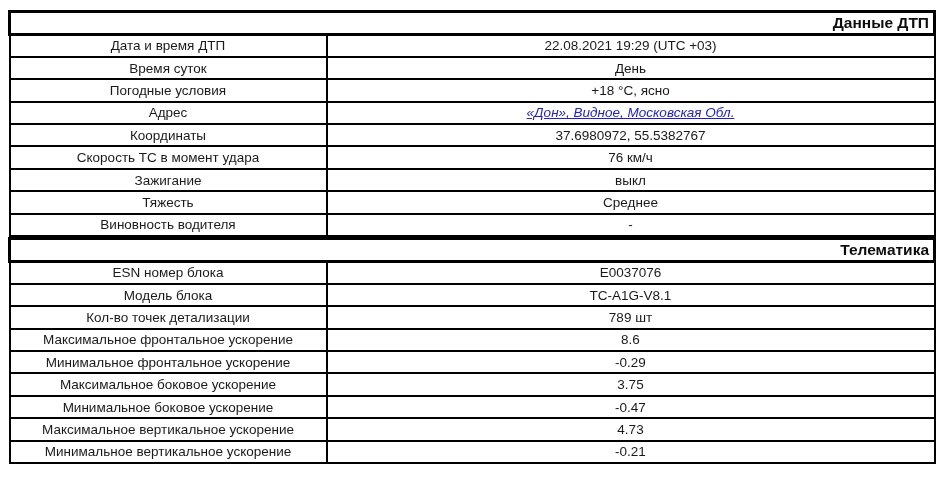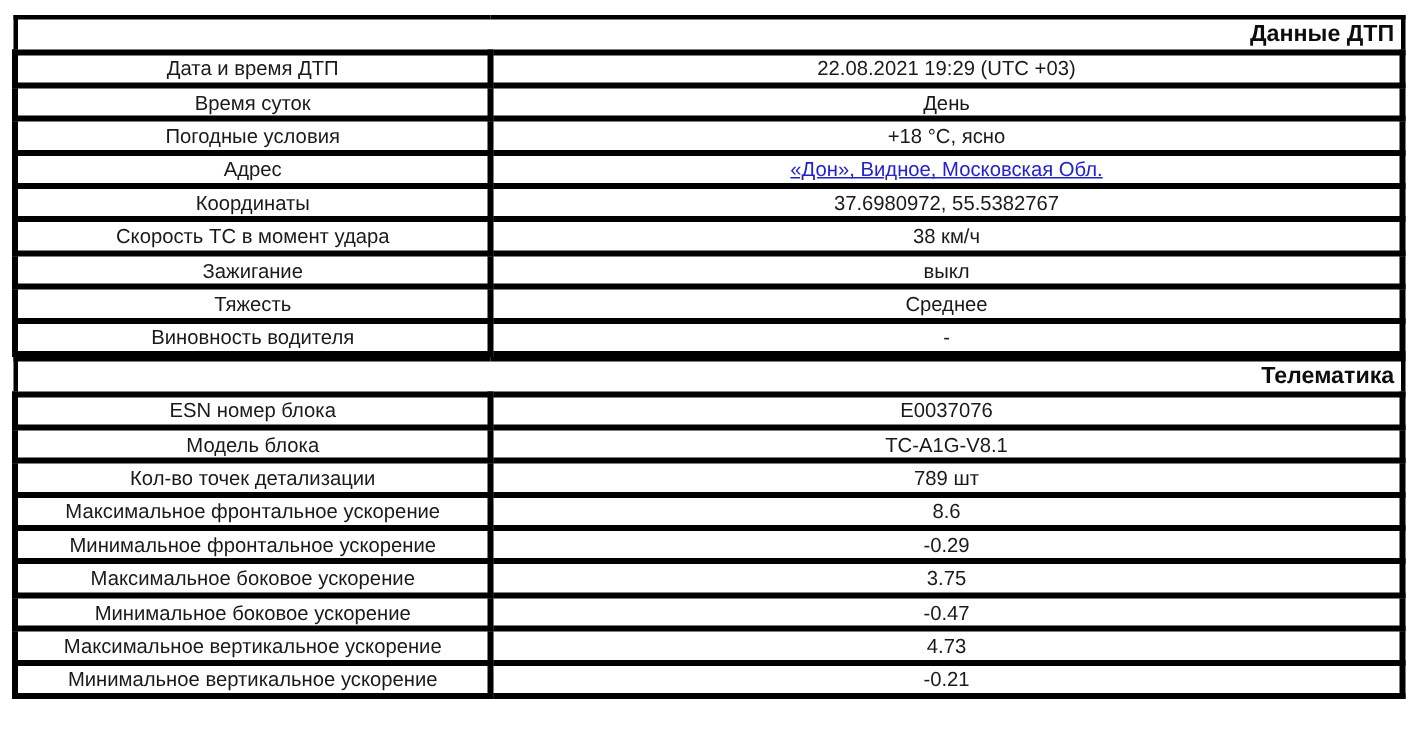--- a/index.html
+++ b/index.html
@@ -27,35 +27,36 @@
     border: 3px solid #000000;
     height: 23px;
     font-size: 15.5px;
     font-weight: bold;
     text-align: right;
     vertical-align: middle;
     padding: 0 4px;
     color: #0d0d0d;
   }
   td {
-    border: 4px solid #000000;
+    border: 2px solid #000000;
     height: 22.4px;
     font-size: 13.5px;
     text-align: center;
     vertical-align: middle;
     padding: 0 6px;
     white-space: nowrap;
     overflow: hidden;
   }
   td.cell-label { color: #1a1a1a; }
   td.cell-value { color: #1a1a1a; }
   a.doc-link {
     color: #2222cc;
     text-decoration: underline;
     cursor: pointer;
+    font-style: italic;
   }
 </style>
 </head>
 <body>
 
 <div class="page">
 
   <table class="report-table">
     <colgroup>
         <col class="c-label">
@@ -84,21 +85,21 @@
         <td class="cell-value">
           <a class="doc-link" href="#">«Дон», Видное, Московская Обл.</a>
         </td>
       </tr>
       <tr>
         <td class="cell-label">Координаты</td>
         <td class="cell-value">37.6980972, 55.5382767</td>
       </tr>
       <tr>
         <td class="cell-label">Скорость ТС в момент удара</td>
-        <td class="cell-value">38 км/ч</td>
+        <td class="cell-value">76 км/ч</td>
       </tr>
       <tr>
         <td class="cell-label">Зажигание</td>
         <td class="cell-value">выкл</td>
       </tr>
       <tr>
         <td class="cell-label">Тяжесть</td>
         <td class="cell-value">Среднее</td>
       </tr>
       <tr>

